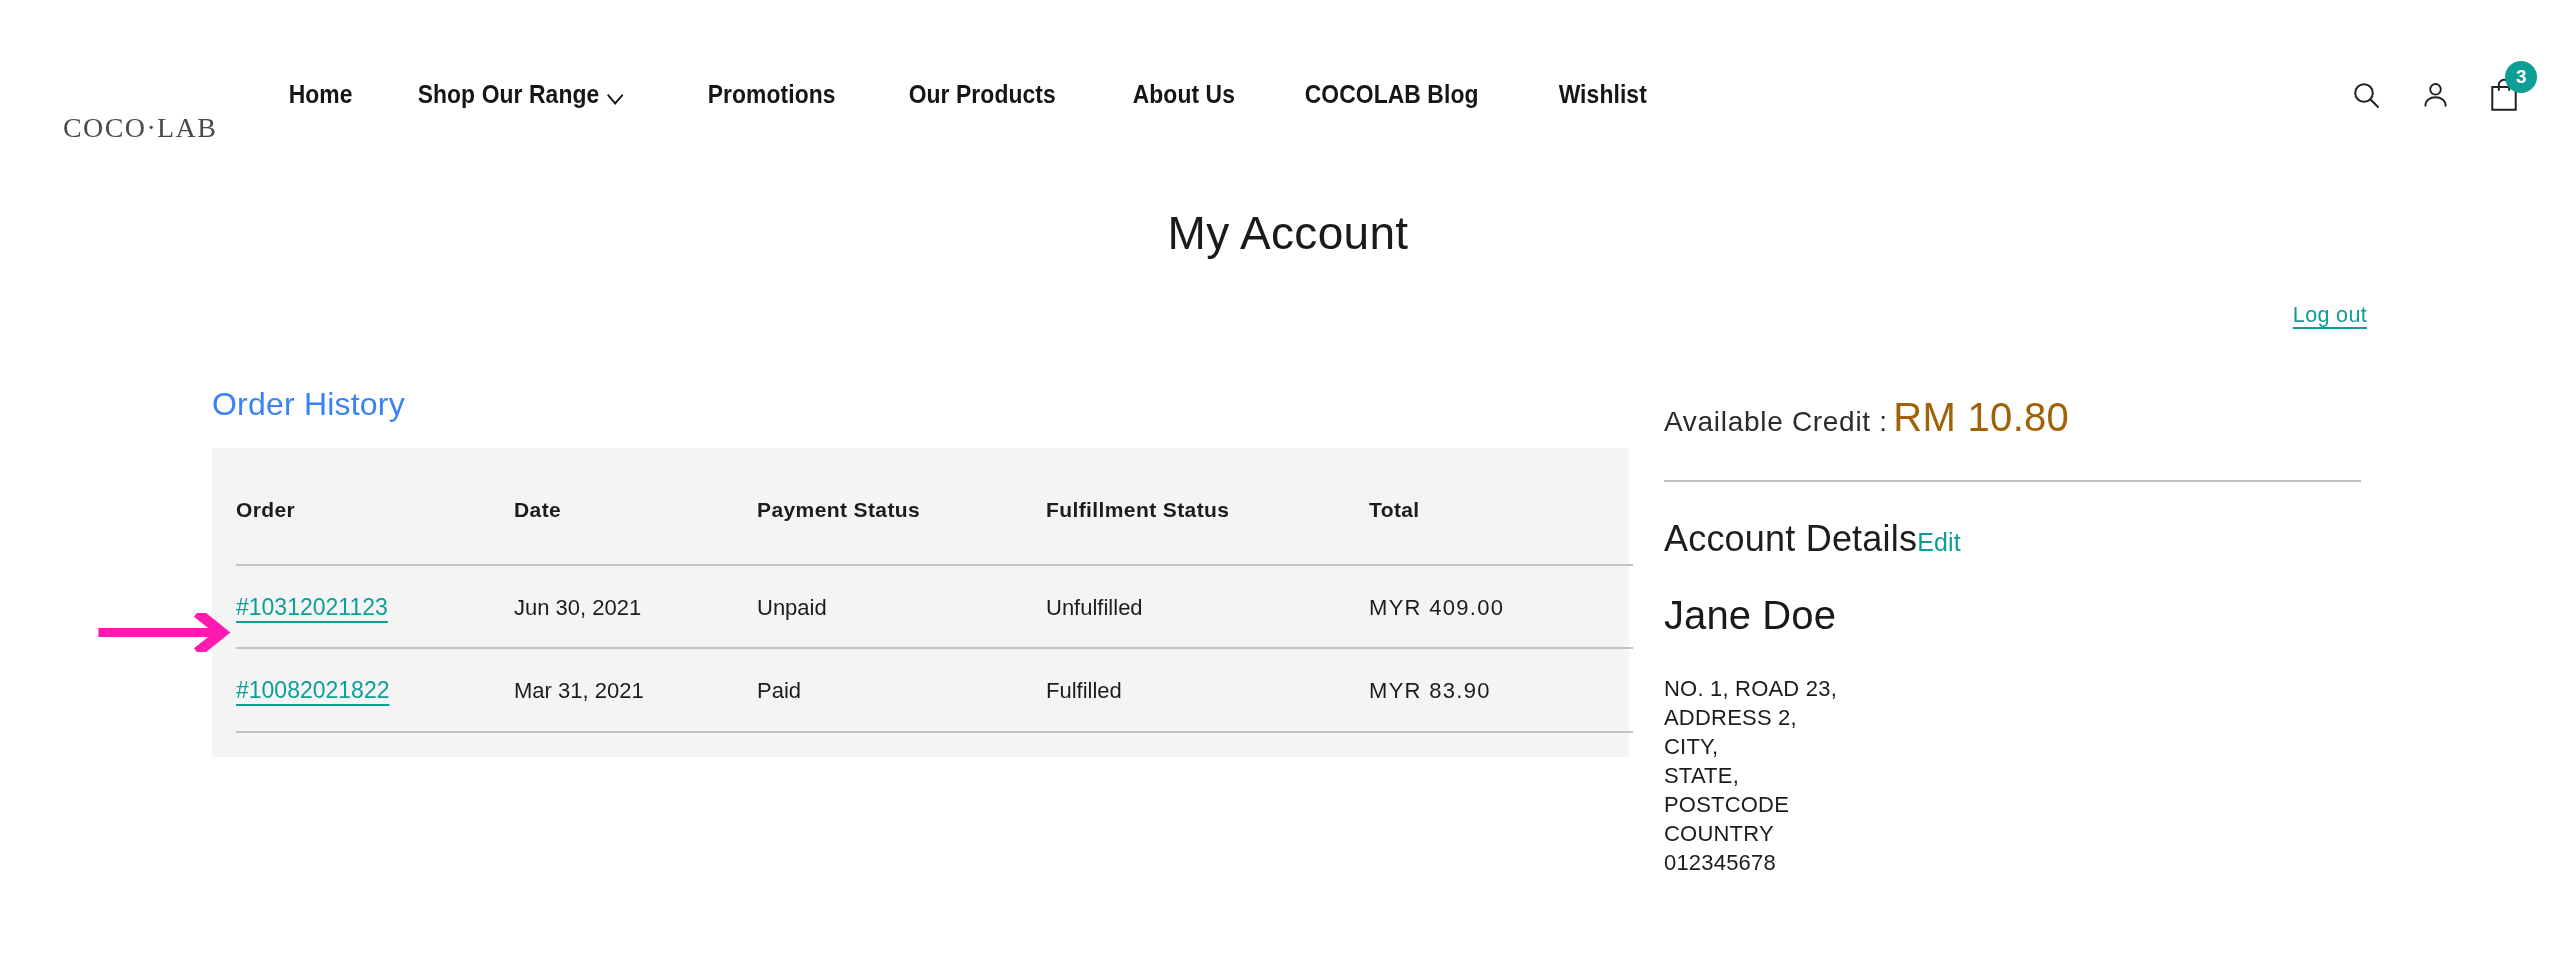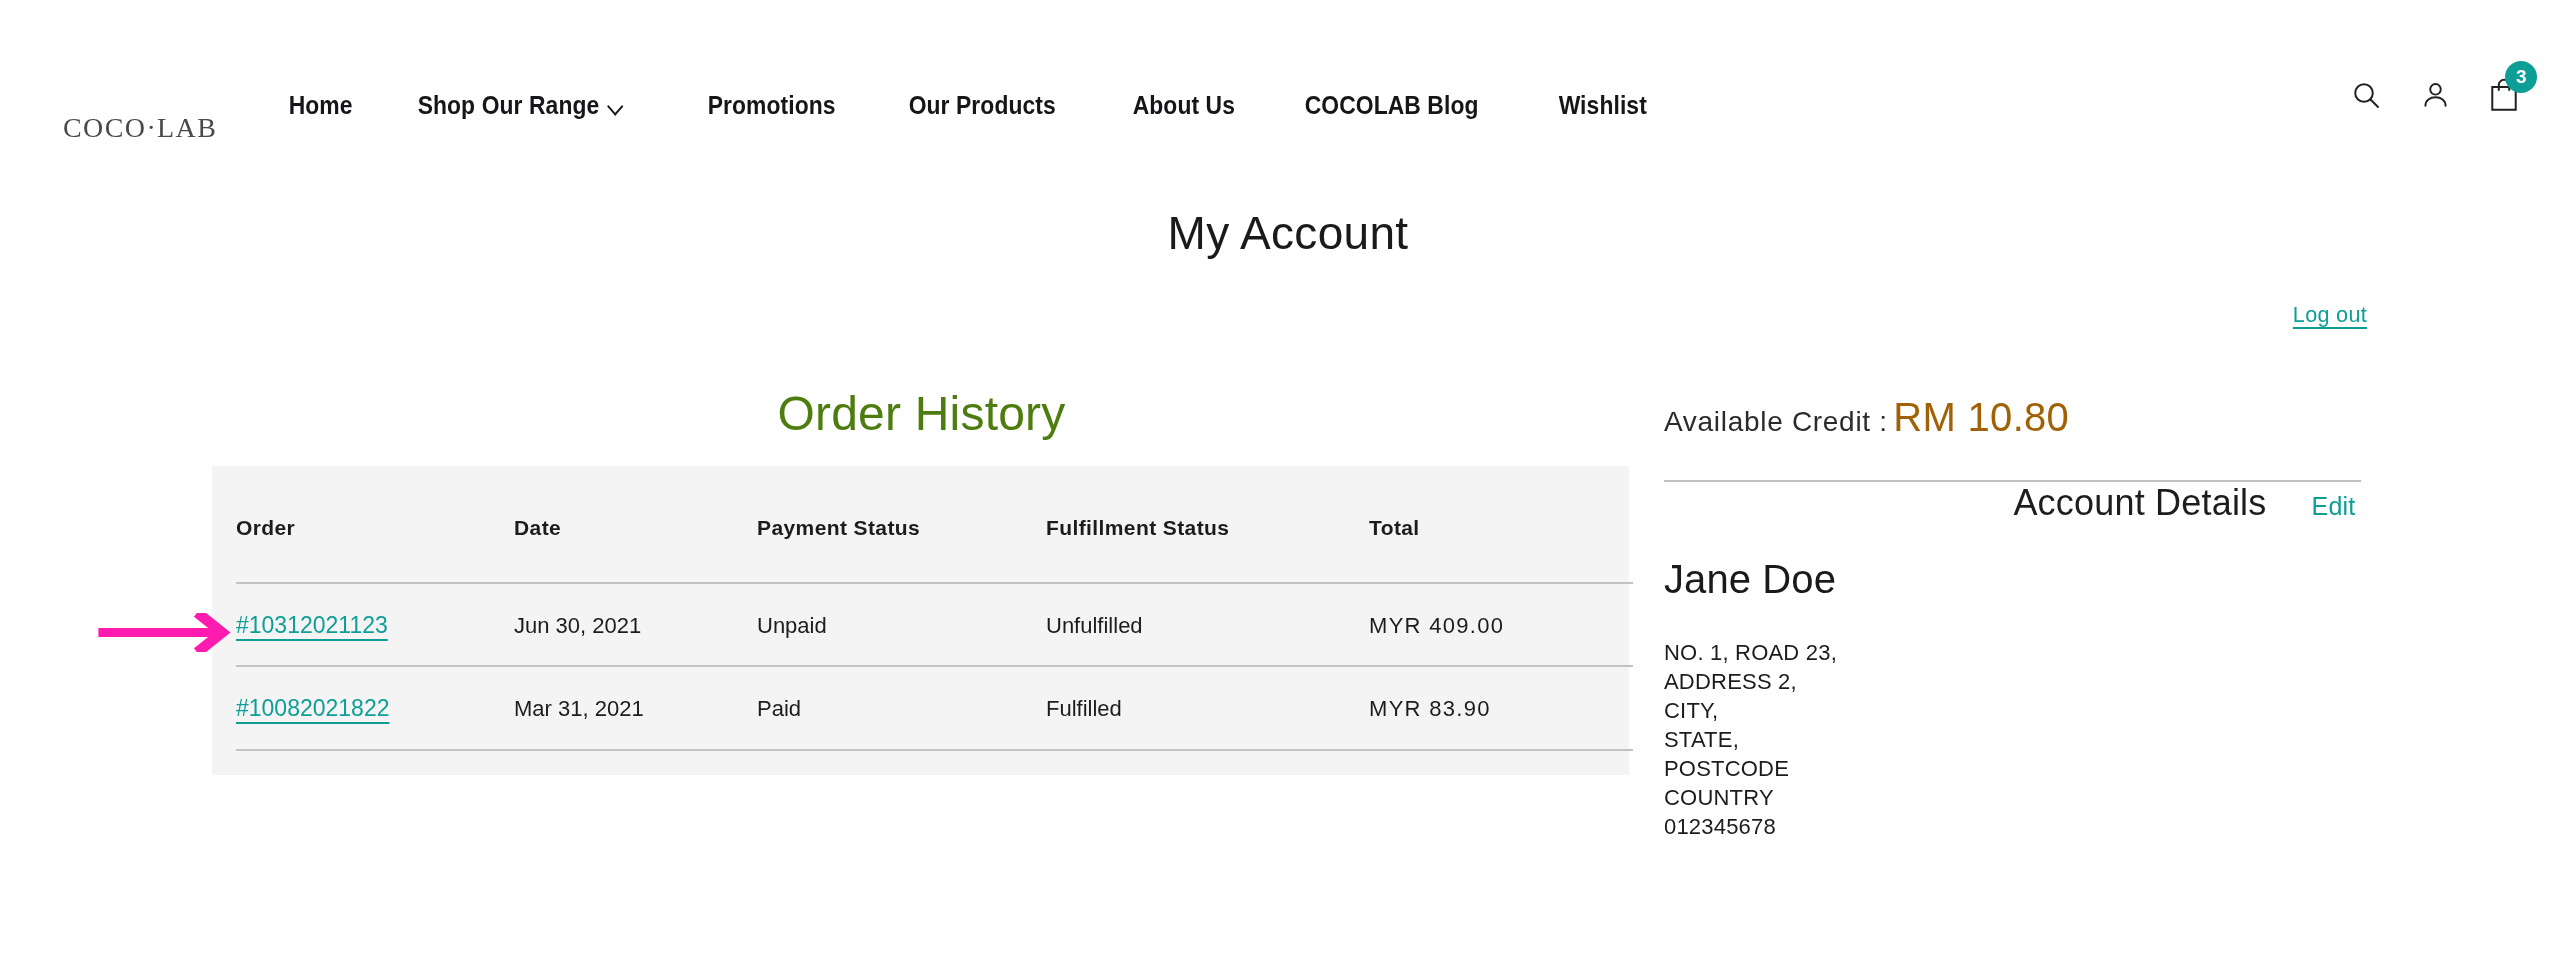--- a/index.html
+++ b/index.html
@@ -26,21 +26,21 @@
     font-family: Liberation Serif, serif;
     font-size: 28px;
     letter-spacing: 1.4px;
     color: #4a4a4a;
     white-space: nowrap;
     margin-top: 29px;
   }
   .main-nav {
     position: absolute;
     left: 264px;
-    top: 90px;
+    top: 79px;
     display: flex;
     align-items: center;
     gap: 0px;
   }
   .nav-item {
     display: flex;
     align-items: center;
     gap: 9.7px;
     font-size: 26px;
     font-weight: bold;
@@ -132,26 +132,25 @@
   }
 
   
   .order-history-section {
     position: absolute;
     left: 212px;
     top: 386px;
     width: 1419px;
   }
   .section-title {
-    font-size: 48px;
+    font-size: 32px;
     font-weight: normal;
-    color: #4d7c0f;
+    color: #3b82f6;
     letter-spacing: 0.2px;
     margin-bottom: 25px;
-    text-align: center;
   }
   .orders-panel {
     background: #f4f4f4;
     width: 1417px;
     padding: 0 24px;
   }
   .orders-table {
     width: 100%;
     border-collapse: collapse;
     table-layout: fixed;
@@ -229,23 +228,23 @@
   }
   .hr-divider {
     width: 697px;
     height: 2.1px;
     background: #c0c0c0;
     margin-top: 40px;
   }
   .details-head {
     display: flex;
     align-items: baseline;
-    justify-content: flex-end;
+    justify-content: flex-start;
+    margin-top: 36px;
     width: 697px;
-    gap: 45px;
   }
   .details-title {
     font-size: 36px;
     font-weight: normal;
     color: #1d1d1d;
     letter-spacing: 0.2px;
   }
   .edit-link {
     font-size: 25px;
     color: #0d9e96;

